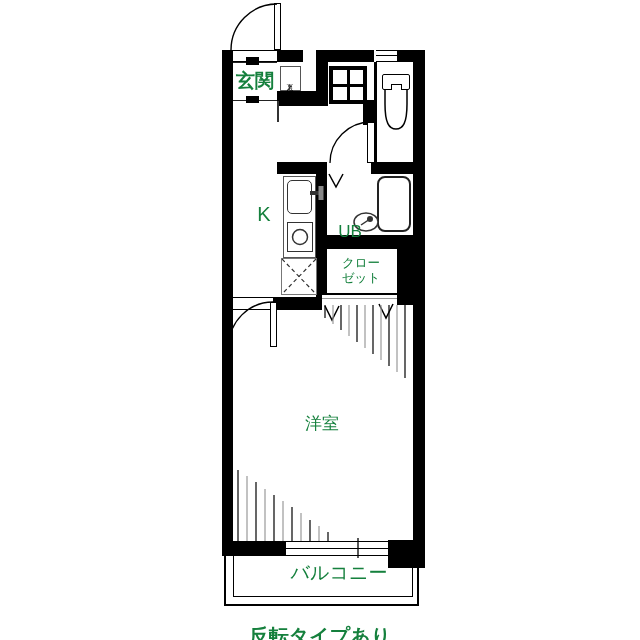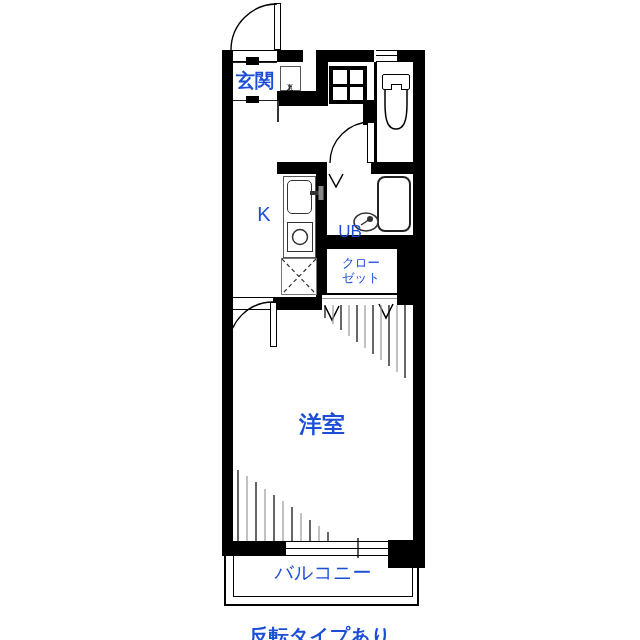--- a/index.html
+++ b/index.html
@@ -3,21 +3,21 @@
 <meta charset="utf-8">
 <style>
   html,body{margin:0;padding:0;background:#fff;}
   #stage{
     position:relative;width:640px;height:640px;background:#ffffff;overflow:hidden;
     font-family:"Liberation Sans","DejaVu Sans",sans-serif;color:#000;
   }
   .abs{position:absolute;}
   .wall{position:absolute;background:#000;}
   .openwh{position:absolute;background:#fff;}
-  .lbl{position:absolute;transform:translate(-50%,-50%);white-space:nowrap;color:#1d4ed8;}
+  .lbl{position:absolute;transform:translate(-50%,-50%);white-space:nowrap;color:#15803d;}
   svg{position:absolute;left:0;top:0;pointer-events:none;}
   .grid2x2{position:absolute;background:#000;display:grid;grid-template-columns:1fr 1fr;grid-template-rows:1fr 1fr;gap:3px;padding:4px;box-sizing:border-box;}
   .grid2x2 div{background:#fff;}
   .vtext{writing-mode:vertical-rl;text-orientation:upright;letter-spacing:0px;}
 </style>
 </head>
 <body>
 
 <div id="stage">
 
@@ -143,18 +143,18 @@
   </svg>
 
   <div class="lbl" style="left:255px;top:81px;font-size:19px;font-weight:600;">玄関</div>
   <div class="lbl" style="left:264px;top:214px;font-size:20px;">K</div>
   <div class="lbl" style="left:350px;top:202px;font-size:17px;margin-top:30px;">UB</div>
   <div class="lbl" style="left:361px;top:271px;font-size:12.5px;line-height:15px;text-align:center;">
     <div>クロー</div>
     <div>ゼット</div>
   </div>
   <div class="lbl" style="left:322px;top:424px;text-align:center;">
-    <div style="font-size:23px;font-weight:700;line-height:26px;">洋室</div>
+    <div style="font-size:17px;font-weight:400;line-height:26px;">洋室</div>
   </div>
-  <div class="lbl" style="left:323px;top:573px;font-size:19px;">バルコニー</div>
+  <div class="lbl" style="left:339px;top:573px;font-size:19px;">バルコニー</div>
   <div class="lbl" style="left:320px;top:636px;font-size:20px;font-weight:700;">反転タイプあり</div>
 
 </div>
 
 </body></html>

